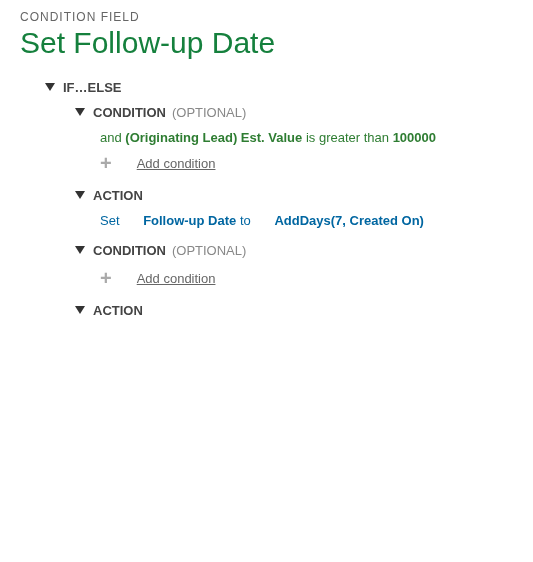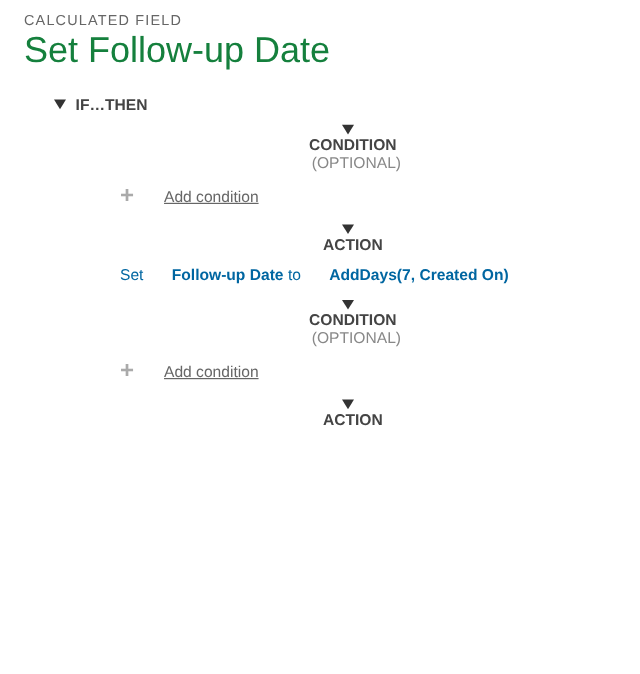--- a/index.html
+++ b/index.html
@@ -46,21 +46,21 @@
     color: #444;
     font-size: 13px;
   }
   .optional {
     color: #888;
     font-weight: normal;
     margin-left: 6px;
     font-size: 13px;
   }
   .indent-1 { margin-left: 25px; }
-  .indent-2 { margin-left: 55px; flex-direction: column; }
+  .indent-2 { margin-left: 55px; }
   .indent-3 { margin-left: 80px; }
   .cond-line {
     color: #2e7d32;
     font-size: 13px;
     margin-bottom: 8px;
   }
   .cond-line .bold { font-weight: bold; }
   .action-line {
     color: #0066a1;
     font-size: 13px;
@@ -82,37 +82,40 @@
   }
   .add-label {
     color: #666;
     font-size: 13px;
     text-decoration: underline;
   }
 </style>
 </head>
 <body>
 
-<div class="subtitle">CALCULATED FIELD</div>
+<div class="subtitle">CONDITION FIELD</div>
 <h1 class="title">Set Follow-up Date</h1>
 
 <div class="block">
   <div class="header-row indent-1">
     <span class="collapse"></span>
-    <span class="section-label">IF…THEN</span>
+    <span class="section-label">IF…ELSE</span>
   </div>
 
   <div class="block">
     <div class="header-row indent-2">
       <span class="collapse"></span>
       <span class="section-label">CONDITION</span>
       <span class="optional">(OPTIONAL)</span>
     </div>
 
 
+    <div class="cond-line indent-3">
+      <span>and </span><span class="bold">(Originating Lead) Est. Value</span><span> is greater than </span><span class="bold">100000</span>
+    </div>
 
     <div class="add-row indent-3">
       <span class="plus">+</span>
       <span class="add-label">Add condition</span>
     </div>
   </div>
 
   <div class="block">
     <div class="header-row indent-2">
       <span class="collapse"></span>

